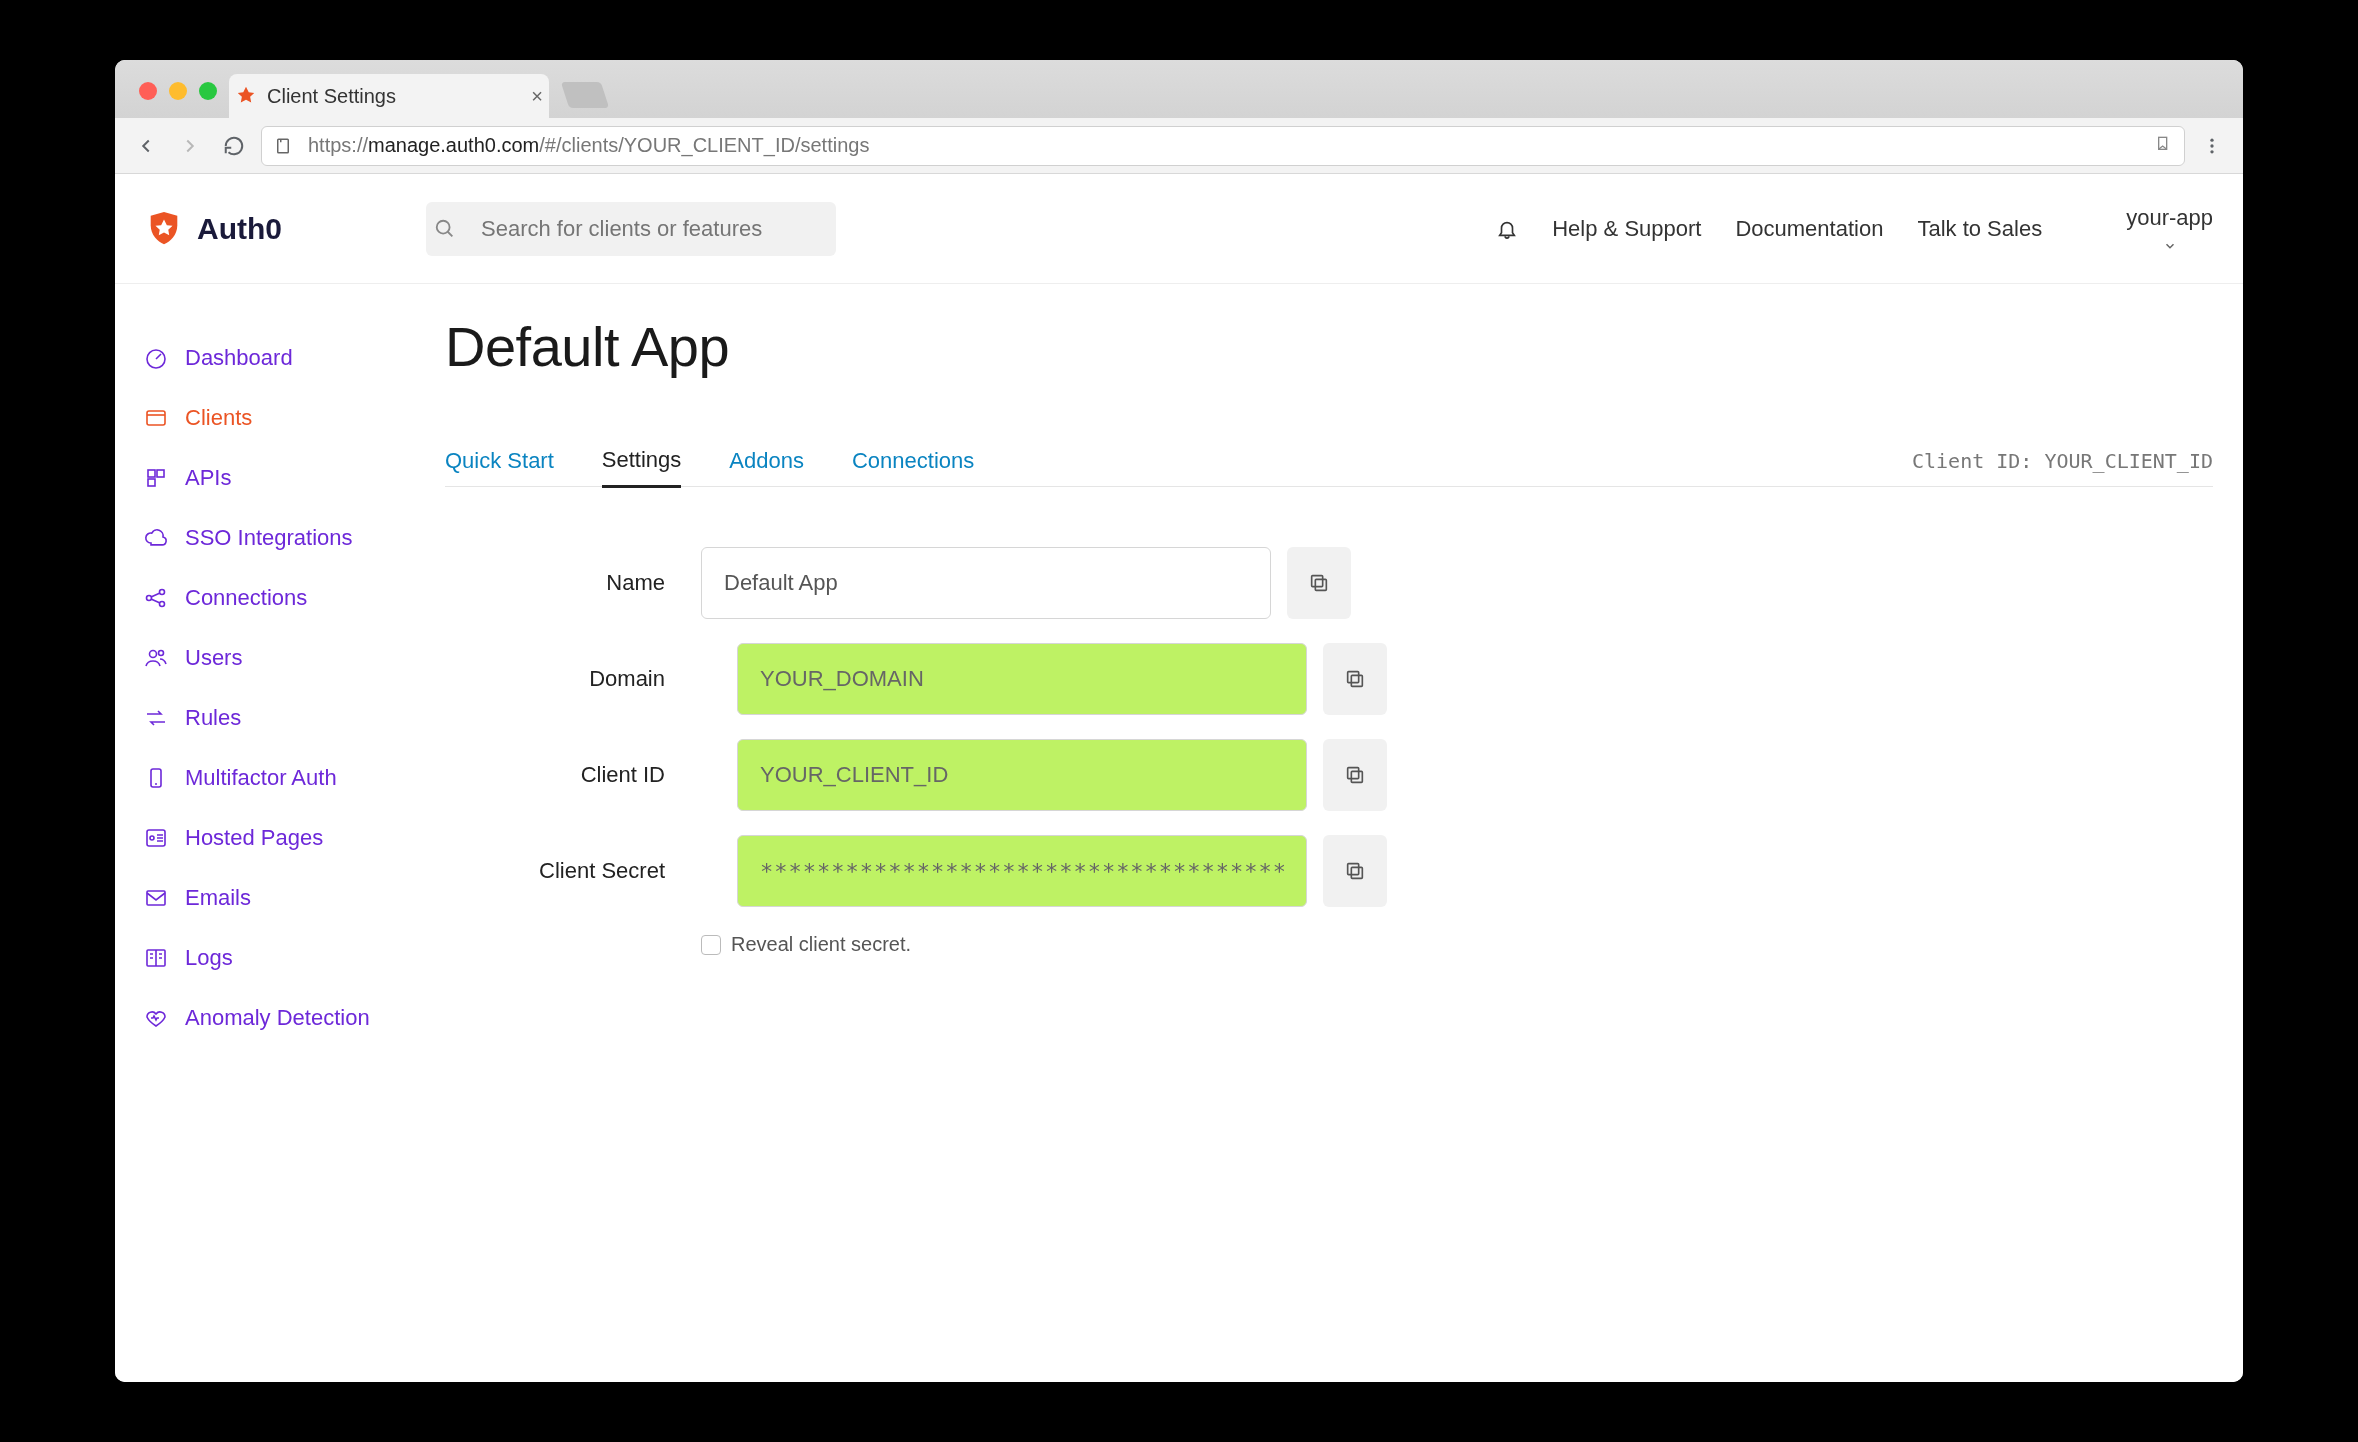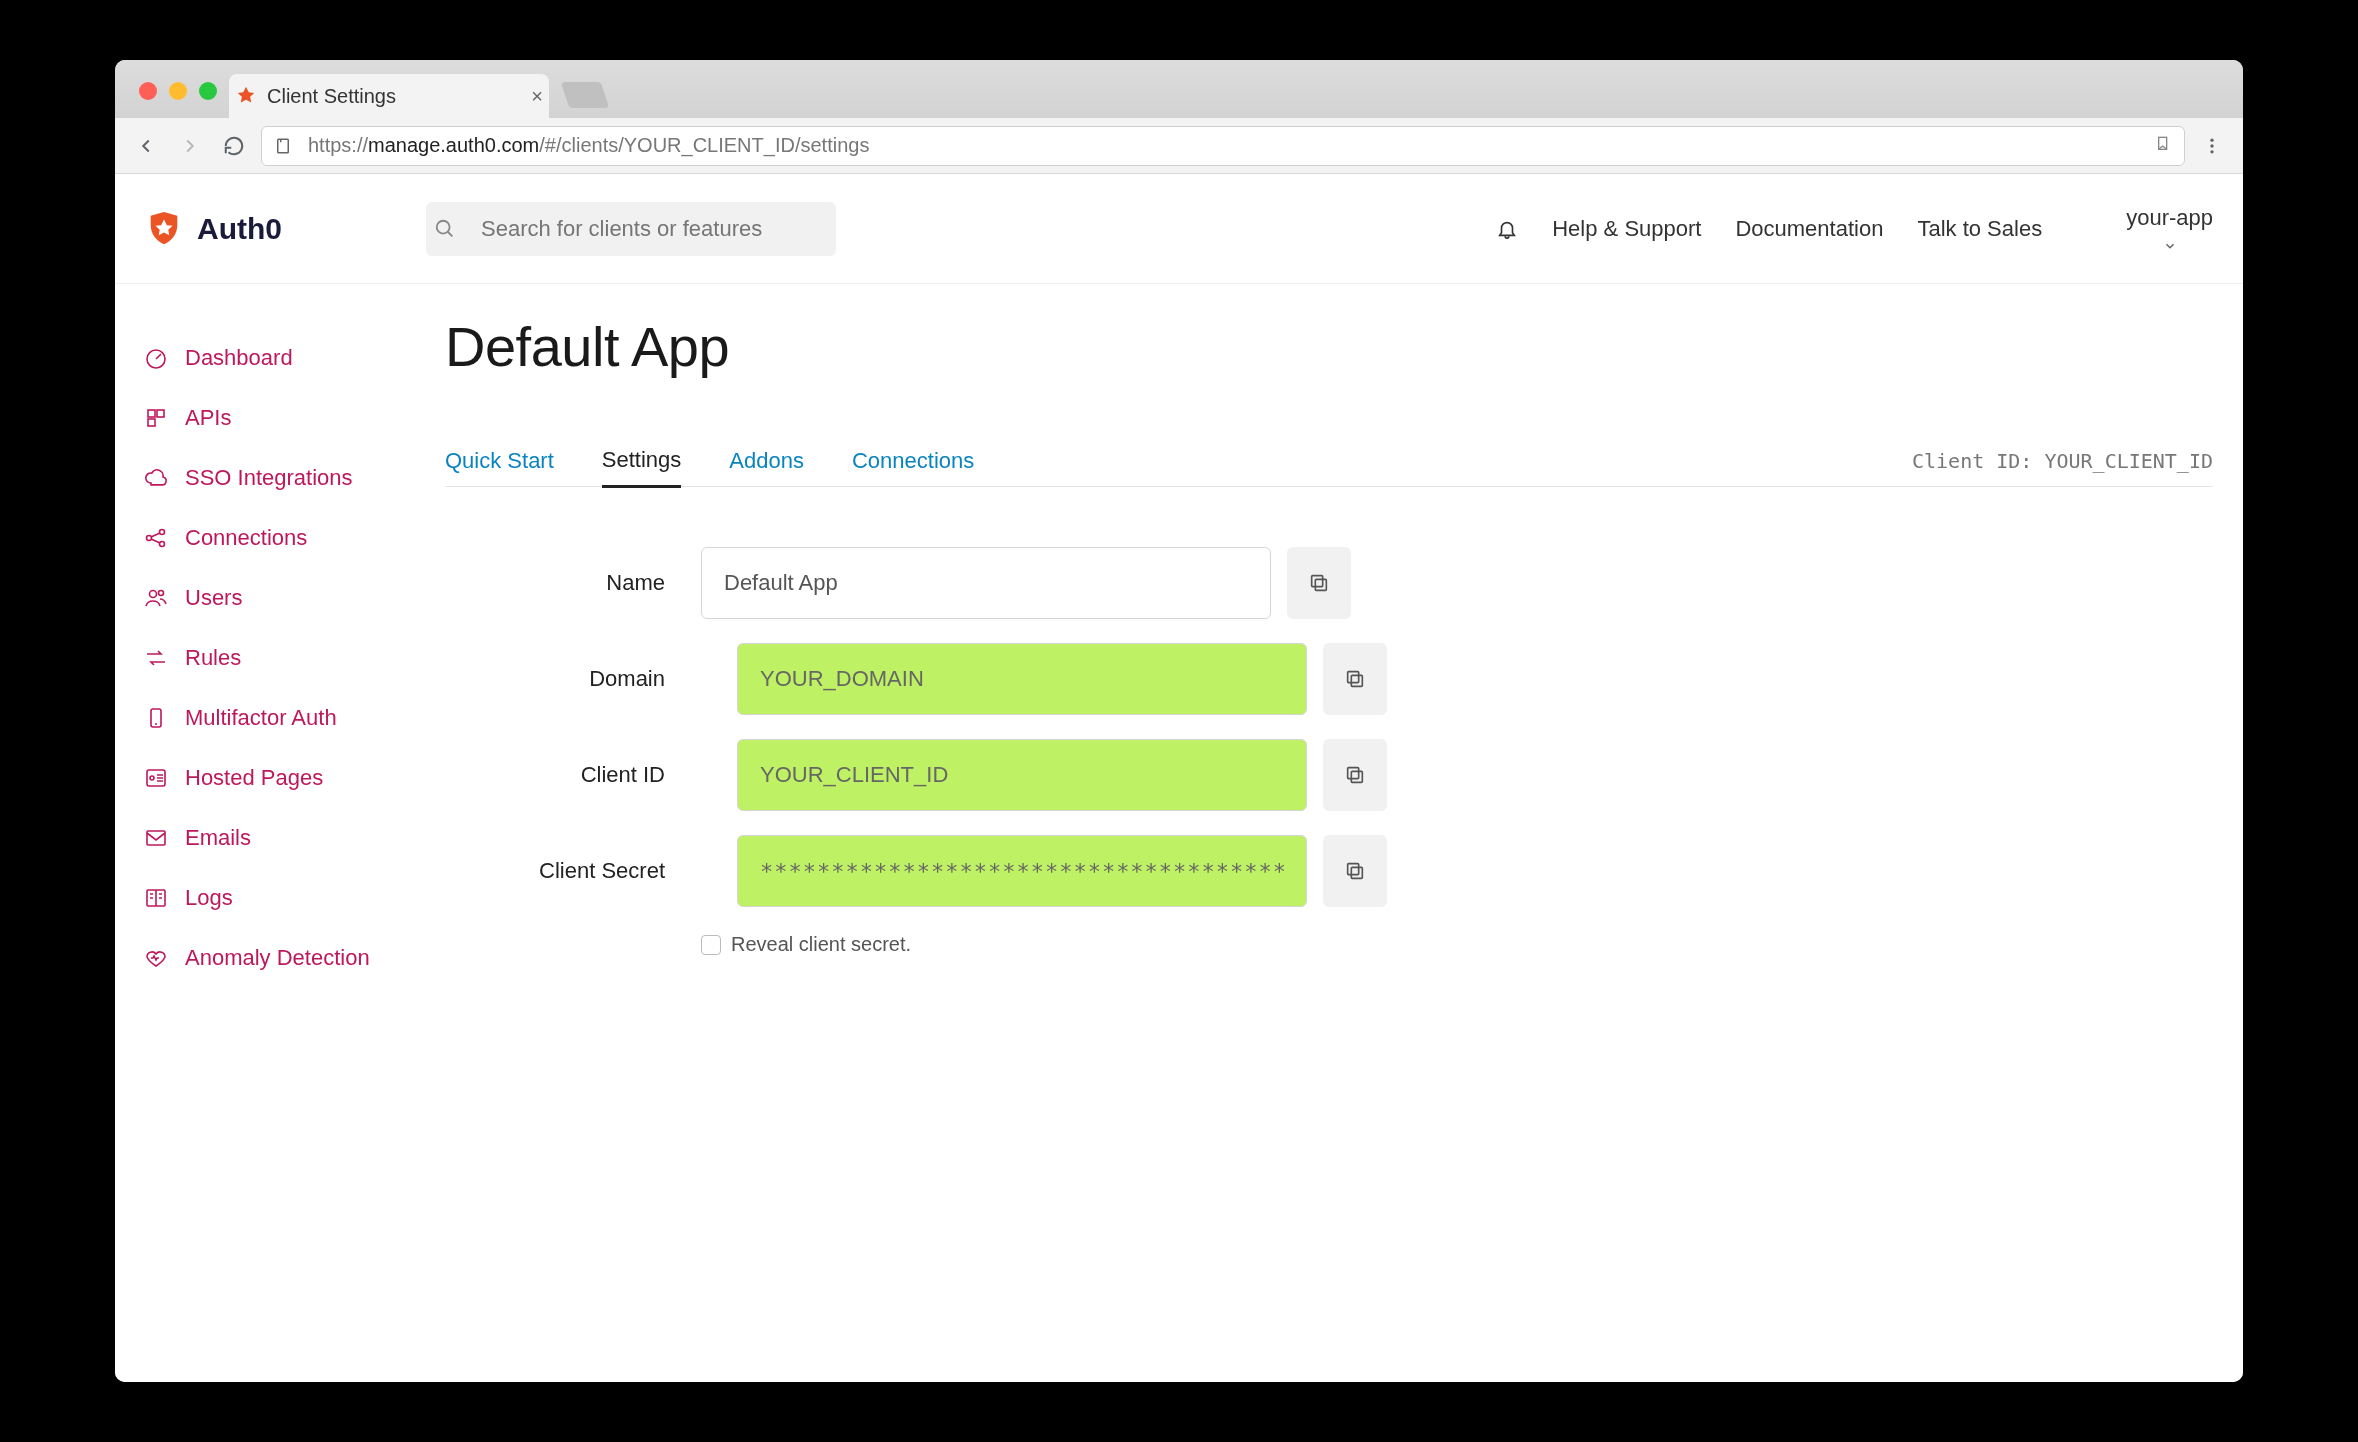--- a/index.html
+++ b/index.html
@@ -167,21 +167,21 @@
   .sidebar {
     width: 330px;
     padding: 44px 0 0 28px;
   }
   .nav-item {
     display: flex;
     align-items: center;
     gap: 16px;
     height: 60px;
     font-size: 22px;
-    color: #be185d;
+    color: #6d28d9;
     cursor: pointer;
   }
   .nav-item.active { color: #eb5424; }
   .nav-icon { width: 26px; height: 26px; display:flex; align-items:center; justify-content:center; }
   .main {
     flex: 1;
     padding: 30px 30px 0 0;
     overflow: hidden;
   }
   .page-title {
@@ -384,20 +384,29 @@
 
       <nav class="sidebar">
         <div class="nav-item">
           <span class="nav-icon">
               <svg width="24" height="24" viewBox="0 0 24 24" fill="none" stroke="currentColor" stroke-width="1.6">
                 <circle cx="12" cy="13" r="9"></circle>
                 <path d="M12 13l5-5"></path>
               </svg>
             </span>
           <span>Dashboard</span>
+        </div>
+        <div class="nav-item active">
+          <span class="nav-icon">
+              <svg width="24" height="24" viewBox="0 0 24 24" fill="none" stroke="currentColor" stroke-width="1.6">
+                <rect x="3" y="5" width="18" height="14" rx="2"></rect>
+                <path d="M3 9h18"></path>
+              </svg>
+            </span>
+          <span>Clients</span>
         </div>
         <div class="nav-item">
           <span class="nav-icon">
               <svg width="24" height="24" viewBox="0 0 24 24" fill="none" stroke="currentColor" stroke-width="1.6">
                 <rect x="4" y="4" width="7" height="7"></rect>
                 <rect x="13" y="4" width="7" height="7"></rect>
                 <rect x="4" y="13" width="7" height="7"></rect>
               </svg>
             </span>
           <span>APIs</span>

